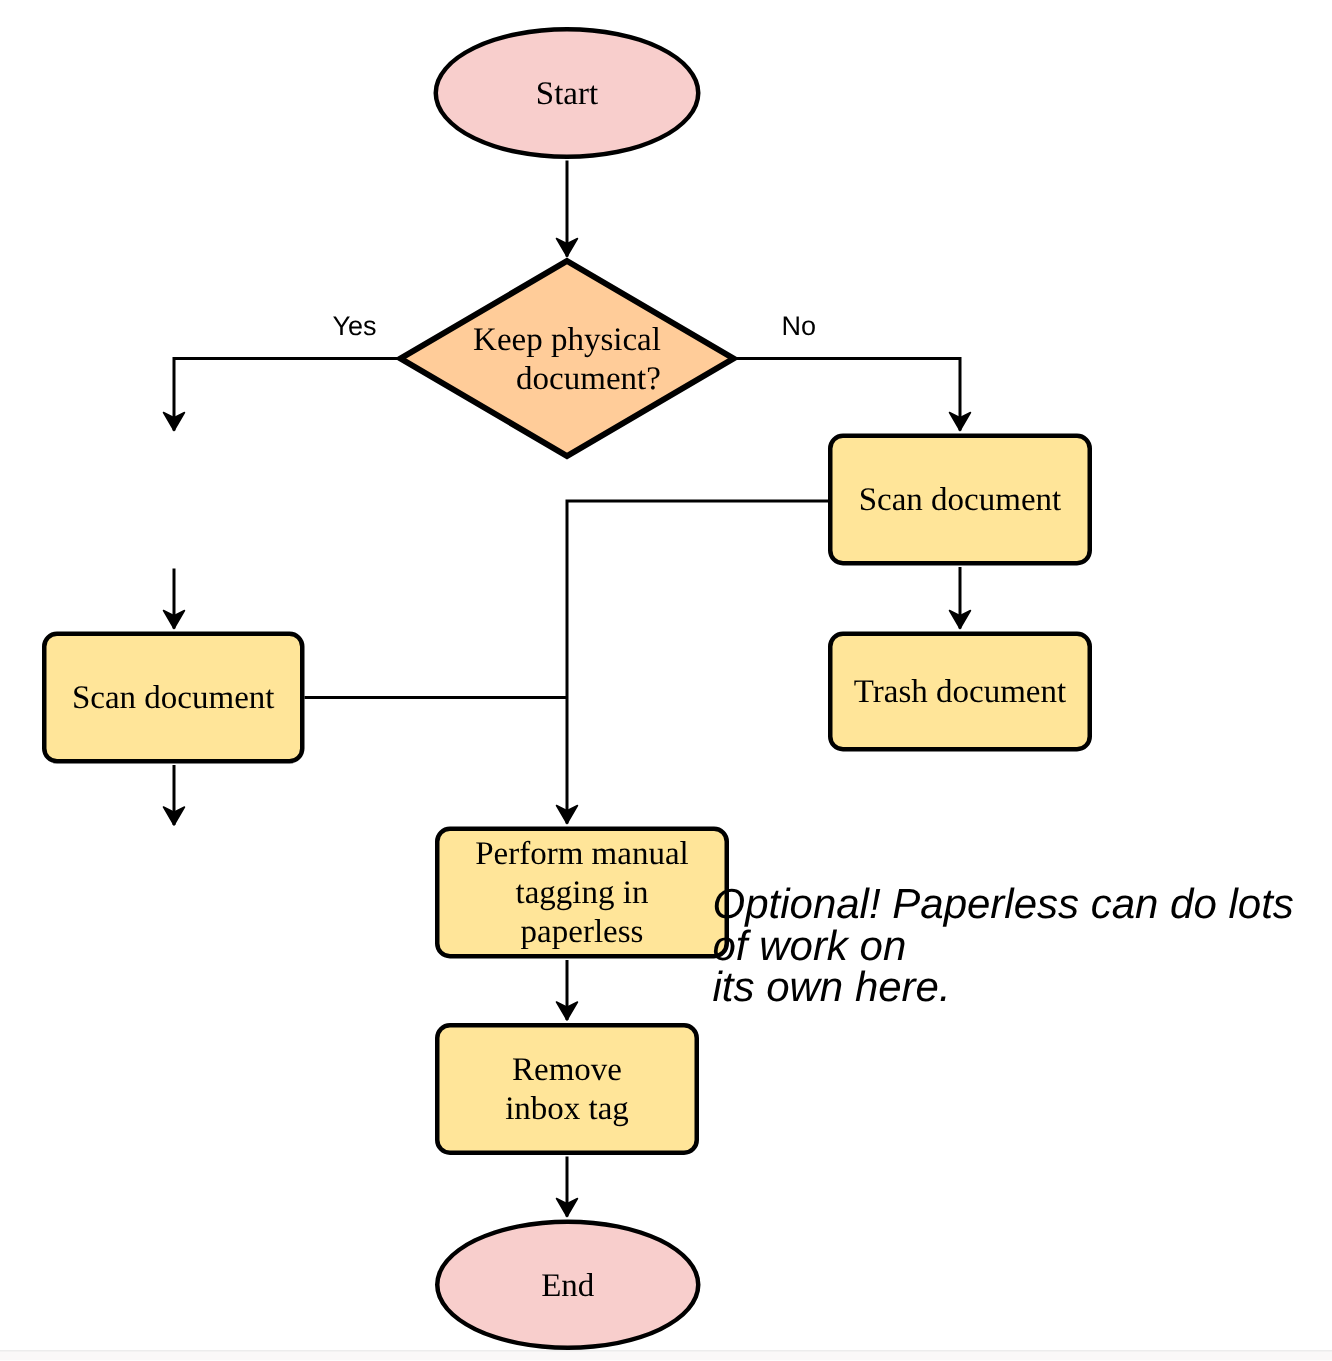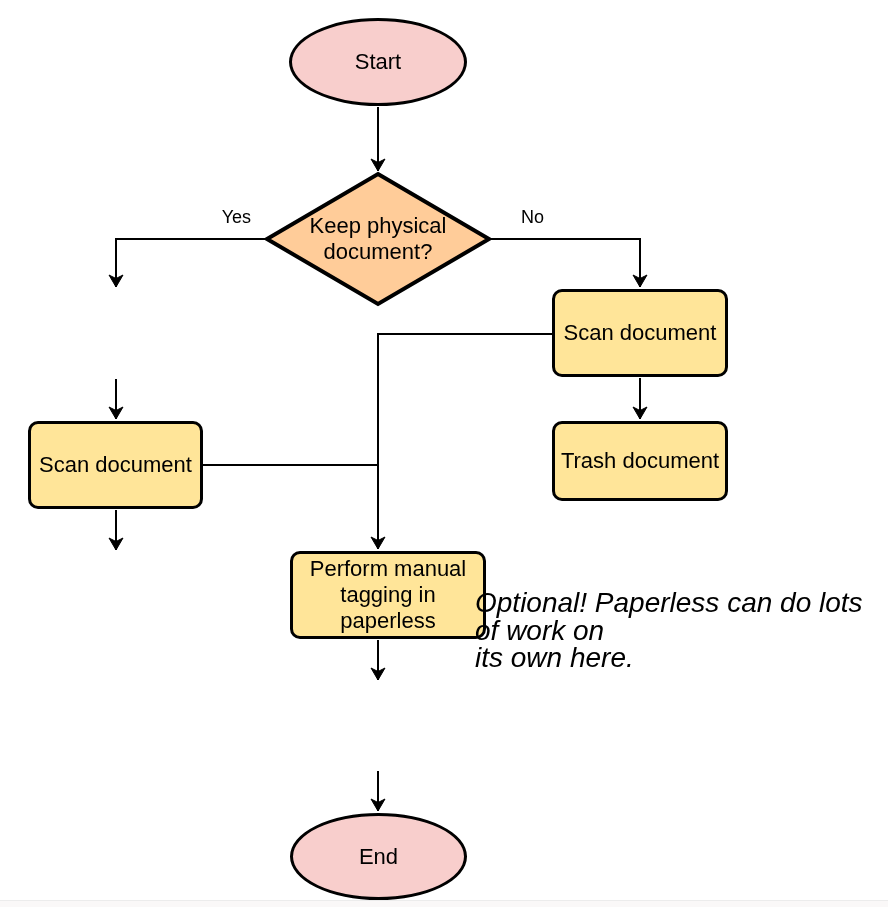--- a/index.html
+++ b/index.html
@@ -44,35 +44,37 @@
     position:absolute;
     z-index:2;
     display:flex;
     align-items:center;
     justify-content:center;
     text-align:center;
     font-size:22px;
     line-height:26px;
     white-space:pre-line;
     box-sizing:border-box;
+    font-family:Liberation Serif, serif;
   }
   .node.process{
     background:var(--process-fill);
     border:3px solid var(--stroke);
     border-radius:10px;
   }
   .node.terminal{
     background:var(--terminal-fill);
     border:3px solid var(--stroke);
     border-radius:50%;
   }
   .node.decision-text{
     background:transparent;
     border:none;
     z-index:3;
+    text-align:right;
   }
   .edge-label{
     position:absolute;
     z-index:2;
     font-size:18px;
     line-height:22px;
     text-align:right;
   }
   .annotation{
     position:absolute;
@@ -148,20 +150,24 @@
 
   <div class="node process" style="left:290px;top:551px;width:196px;height:88px">
     <span>Perform manual
 tagging in
 paperless</span>
   </div>
 
   <div class="annotation">Optional! Paperless can do lots of work on
 its own here.</div>
 
+  <div class="node process" style="left:290px;top:682px;width:176px;height:88px">
+    <span>Remove
+inbox tag</span>
+  </div>
 
   <div class="node terminal" style="left:290px;top:813px;width:177px;height:87px">
     <span>End</span>
   </div>
 
   <div class="bottom-edge"></div>
 
 </div>
 
 </body></html>

